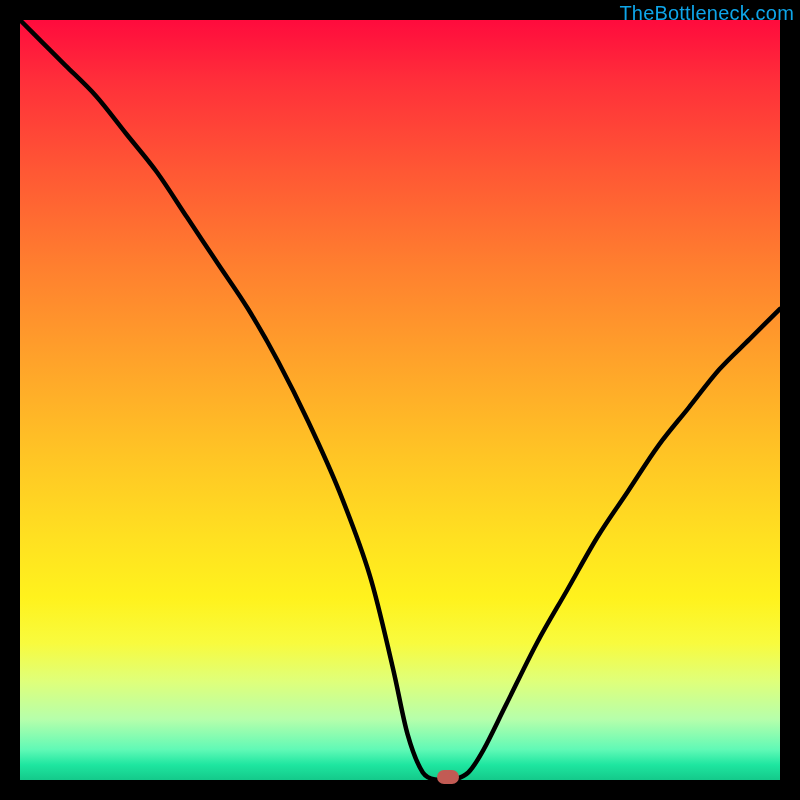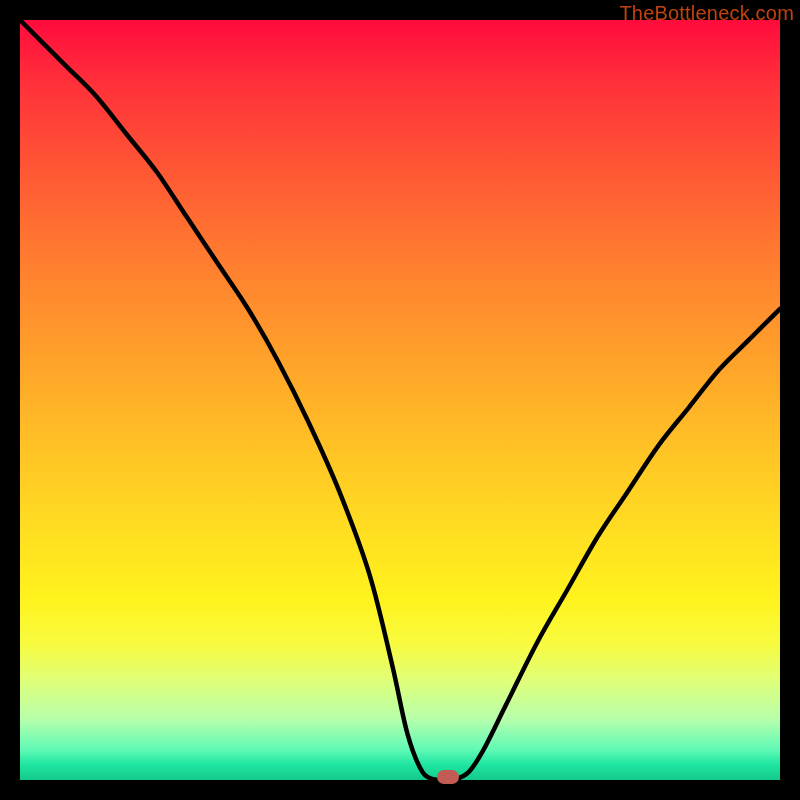--- a/index.html
+++ b/index.html
@@ -38,21 +38,21 @@
       #b6ffab 92%,
       #60f9b6 96%,
       #1ee6a0 98%,
       #14c98a 100%
     );
   }
   .watermark {
     position: absolute;
     top: 2px;
     right: 6px;
-    color: #c2410c;
+    color: #0ea5e9;
     font-size: 20px;
     letter-spacing: 0.2px;
     user-select: none;
     text-align: right;
   }
   svg.curve {
     position: absolute;
     left: 0;
     top: 0;
     width: 760px;

